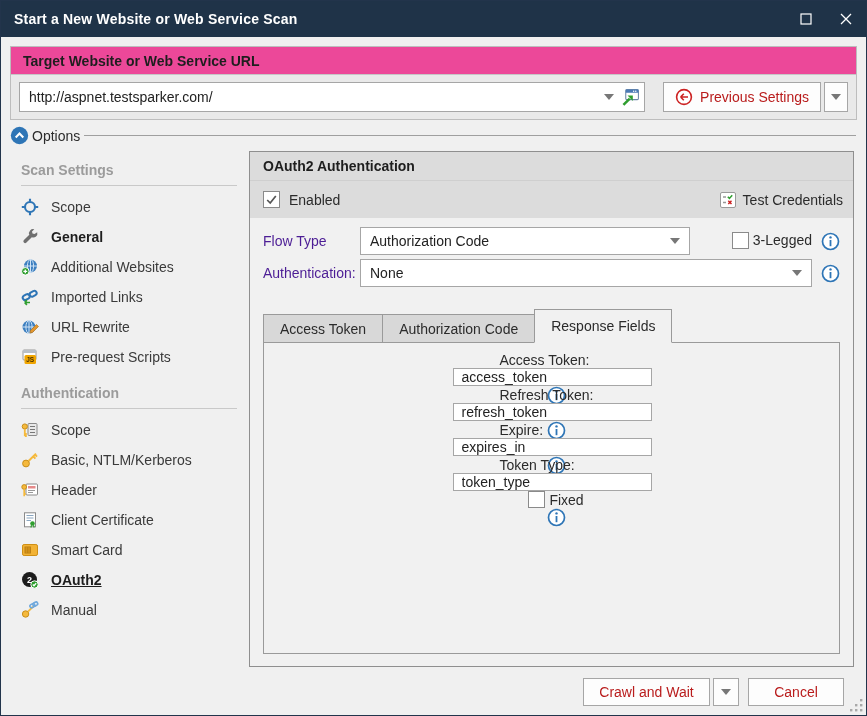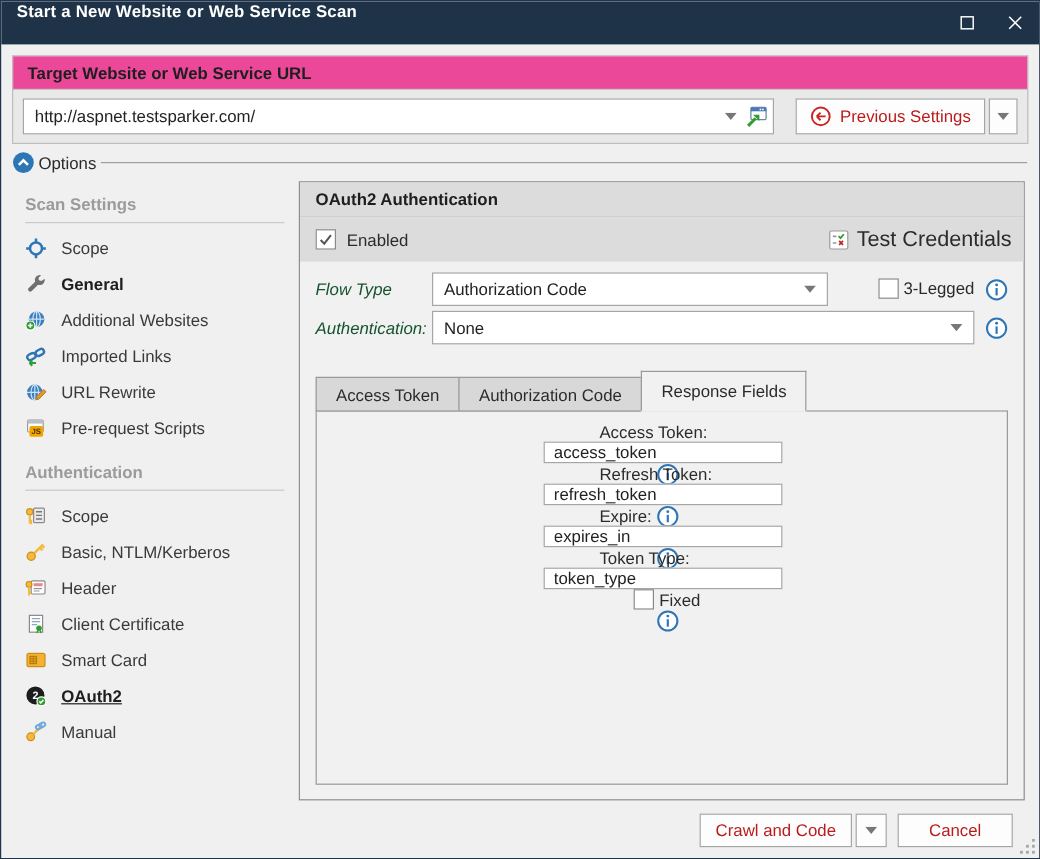--- a/index.html
+++ b/index.html
@@ -7,21 +7,21 @@
   body { font-family:"Liberation Sans", sans-serif; }
 
   .dialog{
     position:relative; width:867px; height:716px;
     background:#f0f0f0; border:1px solid #22344b; overflow:hidden;
   }
 
   
   .titlebar{
     height:36px; background:#1f3348; color:#fff;
-    display:flex; padding:0 13px;
+    display:flex; align-items:center; padding:0 13px;
   }
   .titlebar .title{ font-size:14px; font-weight:bold; letter-spacing:.2px; }
   .tb-buttons{ margin-left:auto; display:flex; gap:26px; align-items:center; }
   .tb-btn{ width:14px; height:14px; display:flex; align-items:center; justify-content:center; cursor:pointer; }
 
   
   .url-group{ margin:9px 9px 0 9px; border:1px solid #bdbdbd; background:#e9e9e9; }
   .url-header{
     height:28px; background:#ec4899; border-bottom:1px solid #c6c6c6;
     display:flex; align-items:center; padding:0 12px;
@@ -76,25 +76,25 @@
   .panel-header{
     height:29px; background:#dcdcdc; border-bottom:1px solid #cfcfcf;
     display:flex; align-items:center; padding:0 13px;
     font-size:14px; font-weight:bold; color:#1e1e1e;
   }
   .enabled-row{
     height:37px; background:#dcdcdc; display:flex; align-items:center; padding:0 10px 0 13px;
   }
   .enabled-row .lbl{ font-size:14px; color:#2b2b2b; margin-left:9px; }
   .test-cred{ margin-left:auto; display:flex; align-items:center; gap:6px; cursor:pointer; }
-  .test-cred .lbl{ font-size:18px; color:#2b2b2b; margin-left:0; }
+  .test-cred .lbl{ font-size:14px; color:#2b2b2b; margin-left:0; }
 
   .panel-body{ flex:1; padding:8px 13px 12px 13px; display:flex; flex-direction:column; }
   .form-row{ display:flex; align-items:center; height:30px; margin-bottom:2px; }
-  .form-label{ width:97px; font-size:14px; color:#14532d; flex:0 0 auto;font-style:italic; }
+  .form-label{ width:97px; font-size:14px; color:#4c1d95; flex:0 0 auto; }
   .select{
     height:28px; background:#fff; border:1px solid #a6a6a6;
     display:flex; align-items:center; padding:0 9px; font-size:14px; color:#222; cursor:pointer;
   }
   .select .dd-arrow{ margin-left:auto; }
   .flow-select{ width:330px; }
   .auth-select{ flex:1; }
   .chk{
     width:17px; height:17px; background:#fff; border:1px solid #8a8a8a;
     display:flex; align-items:center; justify-content:center; flex:0 0 auto; cursor:pointer;
@@ -463,21 +463,21 @@
                   <circle cx="9.5" cy="5.4" r="1.2" fill="#2e75b6"></circle>
             </svg>
               </span>
           </div>
         </div>
       </div>
     </div>
   </div>
 
   <div class="footer">
-    <button class="btn crawl-btn">Crawl and Code</button>
+    <button class="btn crawl-btn">Crawl and Wait</button>
     <button class="btn crawl-dd">
       <svg class="dd-arrow" viewBox="0 0 10 6">
           <path d="M0 0h10L5 6z" fill="#777"></path>
         </svg>
     </button>
     <button class="btn cancel-btn">Cancel</button>
   </div>
 
   <svg class="grip" width="14" height="14" viewBox="0 0 14 14">
     <g fill="#a9a9a9">

